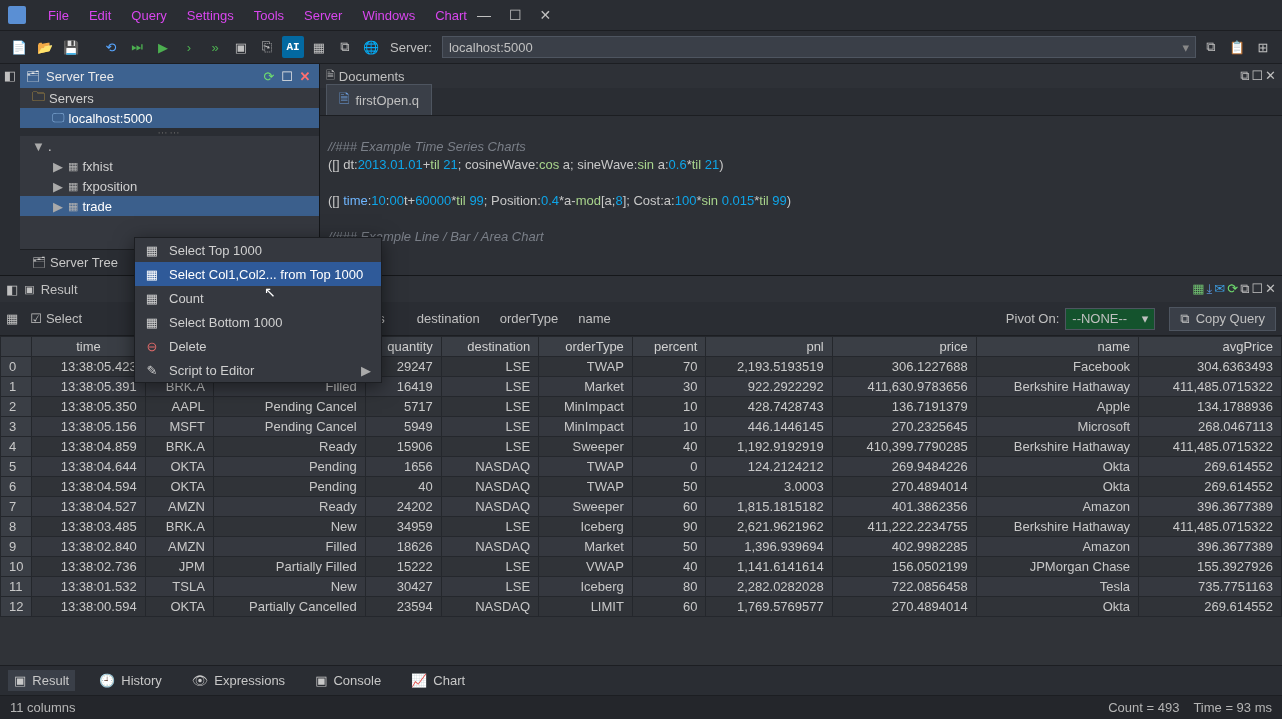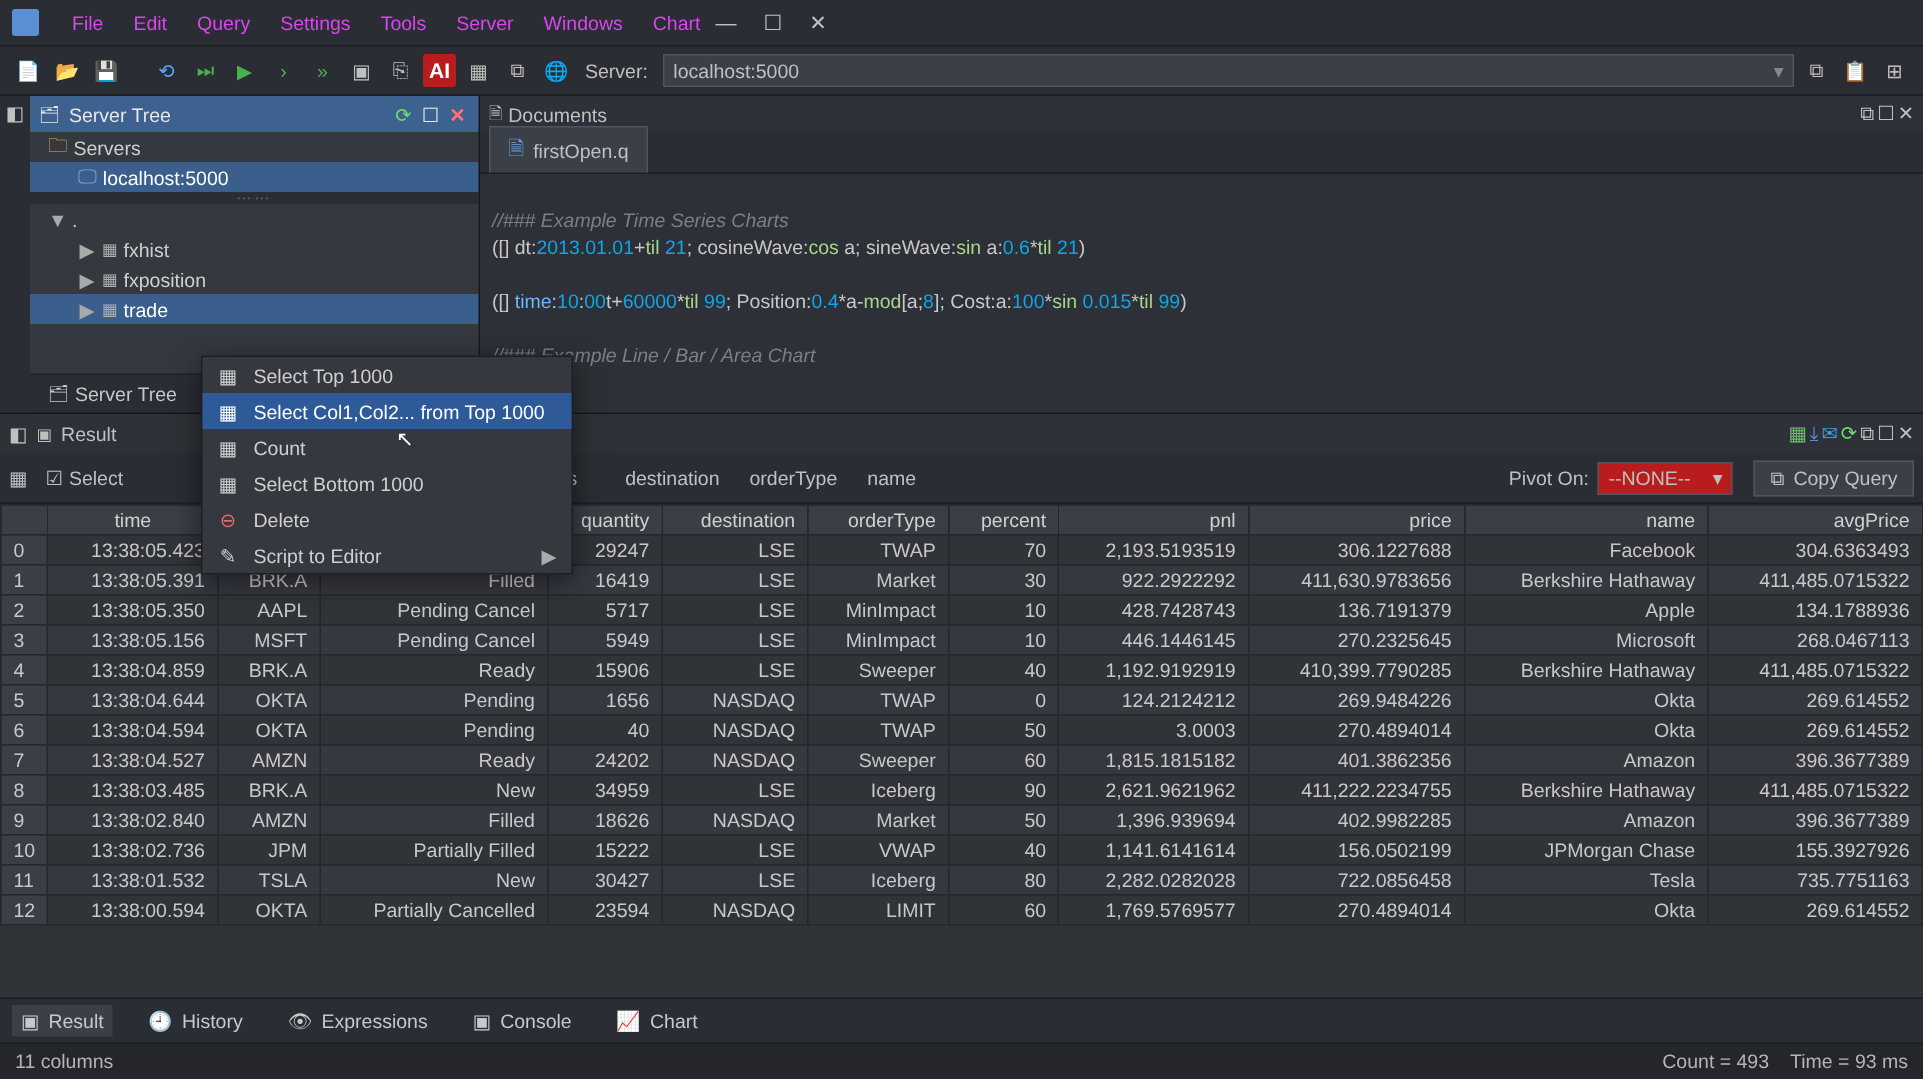--- a/index.html
+++ b/index.html
@@ -56,21 +56,21 @@
 .code .num{ color:#0ea5e9;}
 .code .fn{ color:#a8d48c;}
 
 
 .lower { flex:1; display:flex; flex-direction:column; overflow:hidden;}
 .result-header { height:26px; background:#2e3137; display:flex; align-items:center; padding:0 6px; gap:6px;}
 .result-header .hdr-btns{margin-left:auto; display:flex; gap:2px;}
 .result-toolbar { height:34px; background:#2a2d33; border-bottom:1px solid #1c1e22; display:flex; align-items:center; padding:0 6px; gap:6px;}
 .result-toolbar .col-chk { display:flex; align-items:center; gap:4px; padding:2px 6px;}
 .result-toolbar .pivot-label{ margin-left:auto;}
-.result-toolbar .pivot-combo{ width:90px; height:22px; background:#b91c1c; border:1px solid #4e5560; display:flex; align-items:center; padding:0 6px; justify-content:space-between;}
+.result-toolbar .pivot-combo{ width:90px; height:22px; background:#14532d; border:1px solid #4e5560; display:flex; align-items:center; padding:0 6px; justify-content:space-between;}
 .result-toolbar .copy-btn{ height:24px; padding:0 10px; background:#3a3f48; border:1px solid #4e5560; display:flex; align-items:center; gap:6px; margin-left:8px; cursor:pointer;}
 .grid-wrap{ flex:1; overflow:auto; background:#303338;}
 table.grid { border-collapse:collapse; width:100%; font-size:12px;}
 table.grid th, table.grid td { border:1px solid #24272c; padding:2px 8px; height:20px; white-space:nowrap;}
 table.grid th { background:#3a3e45; color:#d0d0d0; font-weight:normal; position:sticky; top:0;}
 table.grid td { color:#c8c8c8;}
 table.grid tbody tr:nth-child(even){ background:#35383f;}
 table.grid .rownum{ background:#3a3e45; text-align:left; width:28px;}
 .num-col{ text-align:right;}
 .txt-col{ text-align:right;}
@@ -117,21 +117,21 @@
   <span class="tb-btn">📂</span>
   <span class="tb-btn">💾</span>
   <span class="tb-btn" style="width:10px"></span>
   <span class="tb-btn" style="color:#58a6ff">⟲</span>
   <span class="tb-btn" style="color:#4caf50">⏭</span>
   <span class="tb-btn" style="color:#4caf50">▶</span>
   <span class="tb-btn" style="color:#4caf50">›</span>
   <span class="tb-btn" style="color:#4caf50">»</span>
   <span class="tb-btn">▣</span>
   <span class="tb-btn">⎘</span>
-  <span class="tb-btn" style="background:#b91c1c;color:#fff;border-radius:2px;font-size:14px;font-weight:bold;">AI</span>
+  <span class="tb-btn" style="background:#0369a1;color:#fff;border-radius:2px;font-size:11px;font-weight:bold;font-family:Liberation Mono, monospace;">AI</span>
   <span class="tb-btn">▦</span>
   <span class="tb-btn">⧉</span>
   <span class="tb-btn">🌐</span>
   <span class="server-label">Server:</span>
   <div class="server-combo">
     <span>localhost:5000</span>
     <span class="drop">▾</span>
   </div>
   <span class="tb-btn">⧉</span>
   <span class="tb-btn">📋</span>

